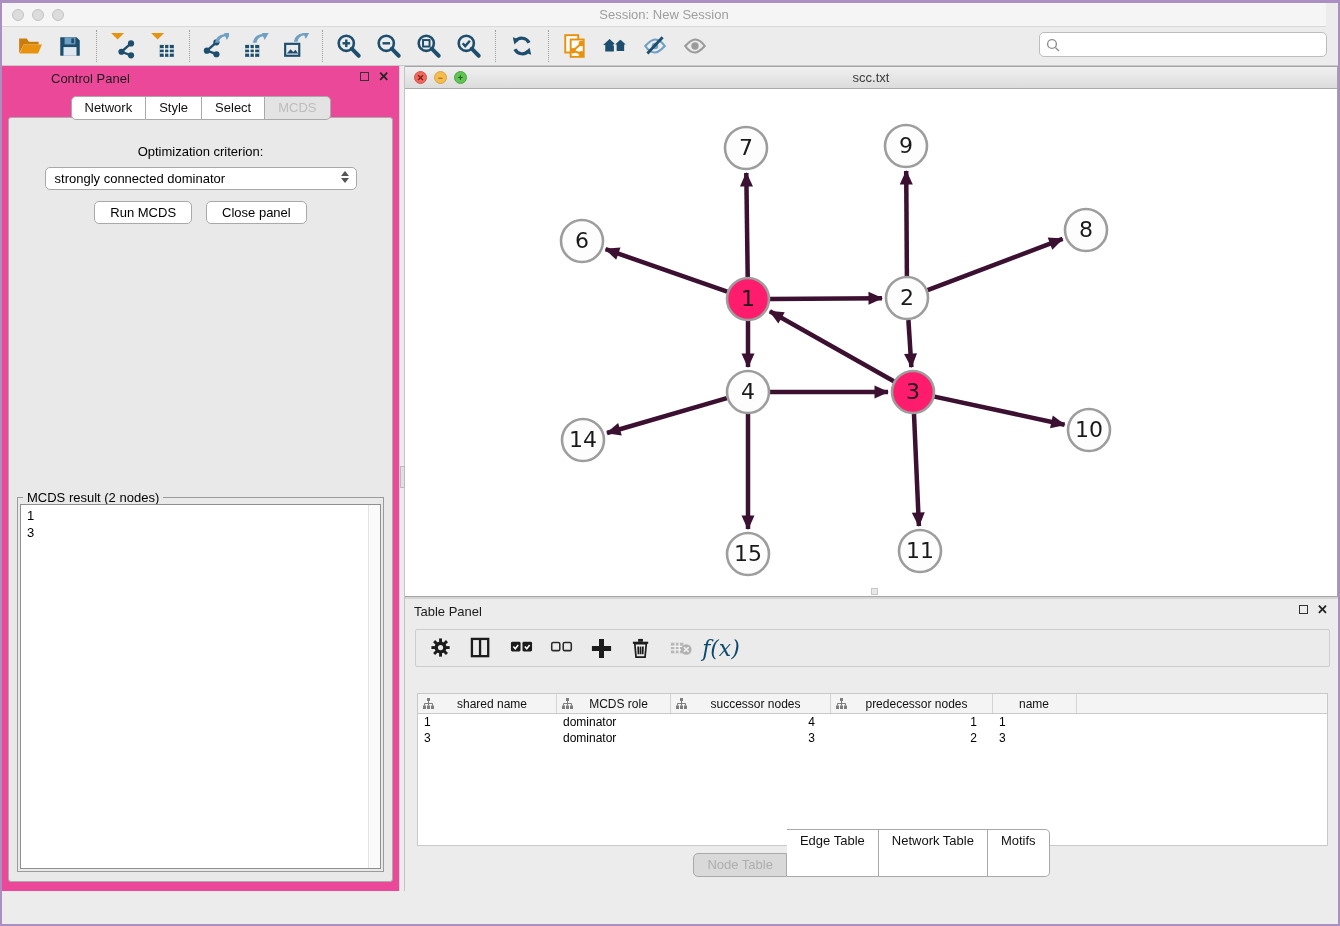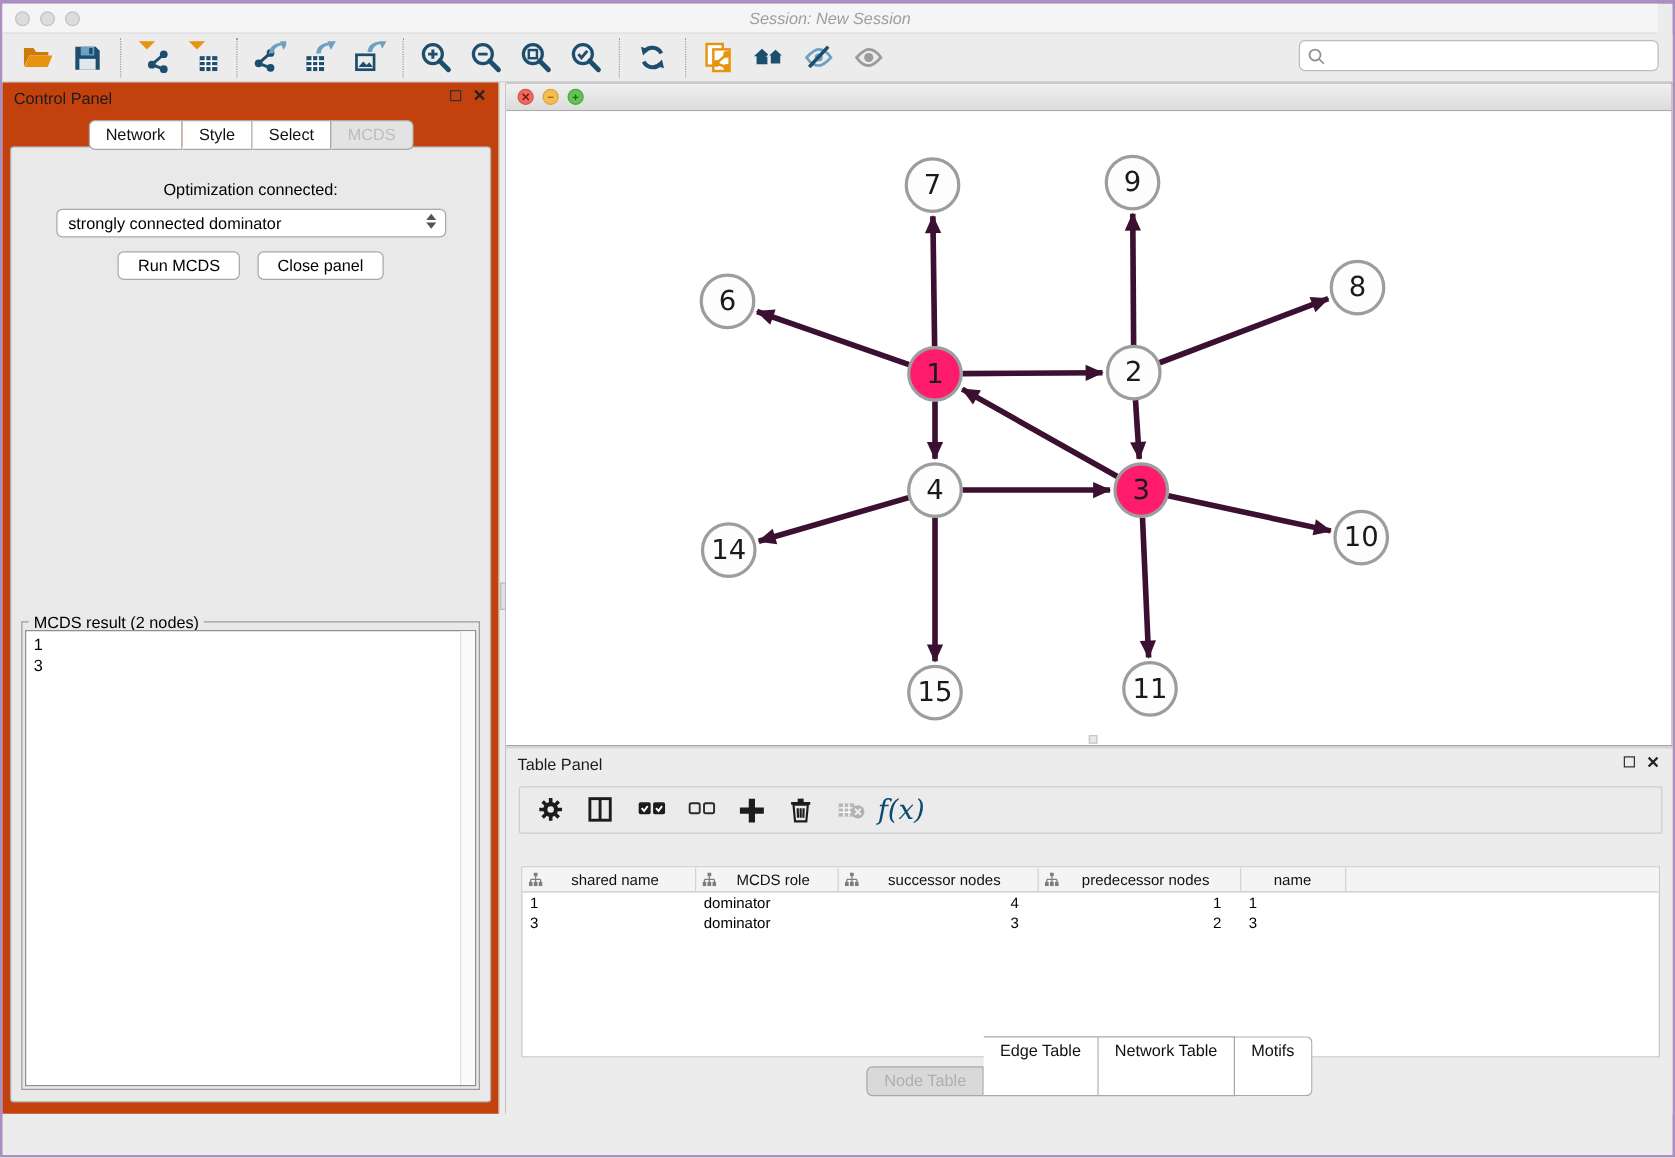--- a/index.html
+++ b/index.html
@@ -3,37 +3,37 @@
 <meta charset="utf-8">
 <style>
   * { margin:0; padding:0; box-sizing:border-box; }
   html,body { width:1340px; height:926px; }
   body { font-family:"Liberation Sans", sans-serif; background:#ececec; overflow:hidden; }
   .window { position:relative; width:1340px; height:926px; background:#ececec;
             border:2px solid #aa8fc0; border-top-width:3px; }
 
   
   .titlebar { position:absolute; left:0; top:0; right:12px; height:24px; background:#f5f5f5;
-              border-bottom:1px solid #d9d9d9;font-style:italic; }
+              border-bottom:1px solid #d9d9d9; }
   .tl-dots { position:absolute; left:10px; top:6px; display:flex; gap:8px; }
   .tl-dot { width:12px; height:12px; border-radius:50%; background:#dcdcdc; border:1px solid #c3c3c3; }
   .main-title { position:absolute; left:0; right:0; top:4px; text-align:center; font-size:13px; color:#9e9e9e; }
 
   
   .toolbar { position:absolute; left:0; top:24px; right:0; height:39px; background:#ececec;
              border-bottom:1px solid #c9c9c9; display:flex; align-items:center; padding-left:8px; }
   .tb-btn { width:40px; height:34px; display:flex; align-items:center; justify-content:center; }
   .tb-sep { width:1px; height:32px; border-left:1px dotted #9f9f9f; margin:0 6px; }
   .search-wrap { position:absolute; right:11px; top:5px; width:288px; height:25px; background:#fff;
                  border:1px solid #bdbdbd; border-radius:5px; display:flex; align-items:center; padding-left:6px; }
   .search-wrap input { border:none; outline:none; flex:1; font-size:12px; background:transparent; padding-left:4px;}
 
   
   .main { position:absolute; left:0; top:63px; right:0; bottom:33px; display:flex; }
-  .cpanel { position:relative; width:400px; height:100%; background:#c2410c; }
+  .cpanel { position:relative; width:400px; height:100%; background:#ec4899;padding-left:40px; }
   .vsplit { width:6px; position:relative; background:#ececec; border-left:1px solid #d2d2d2; border-right:1px solid #c4c4c4; }
   .vsplit .grip { position:absolute; top:400px; left:0; width:5px; height:22px; background:#e0e0e0; border:1px solid #bbb; }
   .rcol { position:relative; flex:1; display:flex; flex-direction:column; }
 
   
   .panel-head { position:relative; height:24px; }
   .panel-title { position:absolute; left:9px; top:5px; font-size:13px; color:#1c1c1c; }
   .panel-icons { position:absolute; right:10px; top:5px; display:flex; gap:9px; align-items:center; }
   .float-ic { width:9px; height:9px; border:1.5px solid #333; }
   .close-ic { font-size:13px; font-weight:bold; color:#222; line-height:11px; }
@@ -326,21 +326,21 @@
           <span class="close-ic">✕</span>
         </span>
       </div>
       <div class="cp-tabs" id="cp-tabs">
           <div class="tabbtn">Network</div>
           <div class="tabbtn">Style</div>
           <div class="tabbtn">Select</div>
           <div class="tabbtn sel">MCDS</div>
         </div>
       <div class="cp-inner">
-        <div class="opt-label">Optimization connected:</div>
+        <div class="opt-label">Optimization criterion:</div>
         <div class="combo">
           <span>strongly connected dominator</span>
           <span class="steppers">
               <span class="up"></span>
               <span class="dn"></span>
             </span>
         </div>
         <div class="btn-row">
           <button class="pbtn">Run MCDS</button>
           <button class="pbtn">Close panel</button>
@@ -360,20 +360,21 @@
 
     <div class="rcol">
 
       <div class="netwin">
         <div class="net-titlebar">
           <div class="net-lights">
             <div class="light red">✕</div>
             <div class="light yel">−</div>
             <div class="light grn">+</div>
           </div>
+          <div class="net-title">scc.txt</div>
         </div>
         <div class="canvas">
           <svg id="graph-svg" width="932" height="507" viewBox="0 0 932 507">
               <defs>
                 <marker id="arr" markerUnits="userSpaceOnUse" markerWidth="18" markerHeight="16" refX="14.5" refY="8" orient="auto">
                   <path d="M1 1.5 L15.5 8 L1 14.5 Z" fill="#3b1030"></path>
                 </marker>
               </defs>
               <line x1="342.7" y1="188.0" x2="341.3" y2="84.0" stroke="#3b1030" stroke-width="4.5" marker-end="url(#arr)"></line>
               <line x1="322.2" y1="202.7" x2="200.6" y2="160.2" stroke="#3b1030" stroke-width="4.5" marker-end="url(#arr)"></line>

